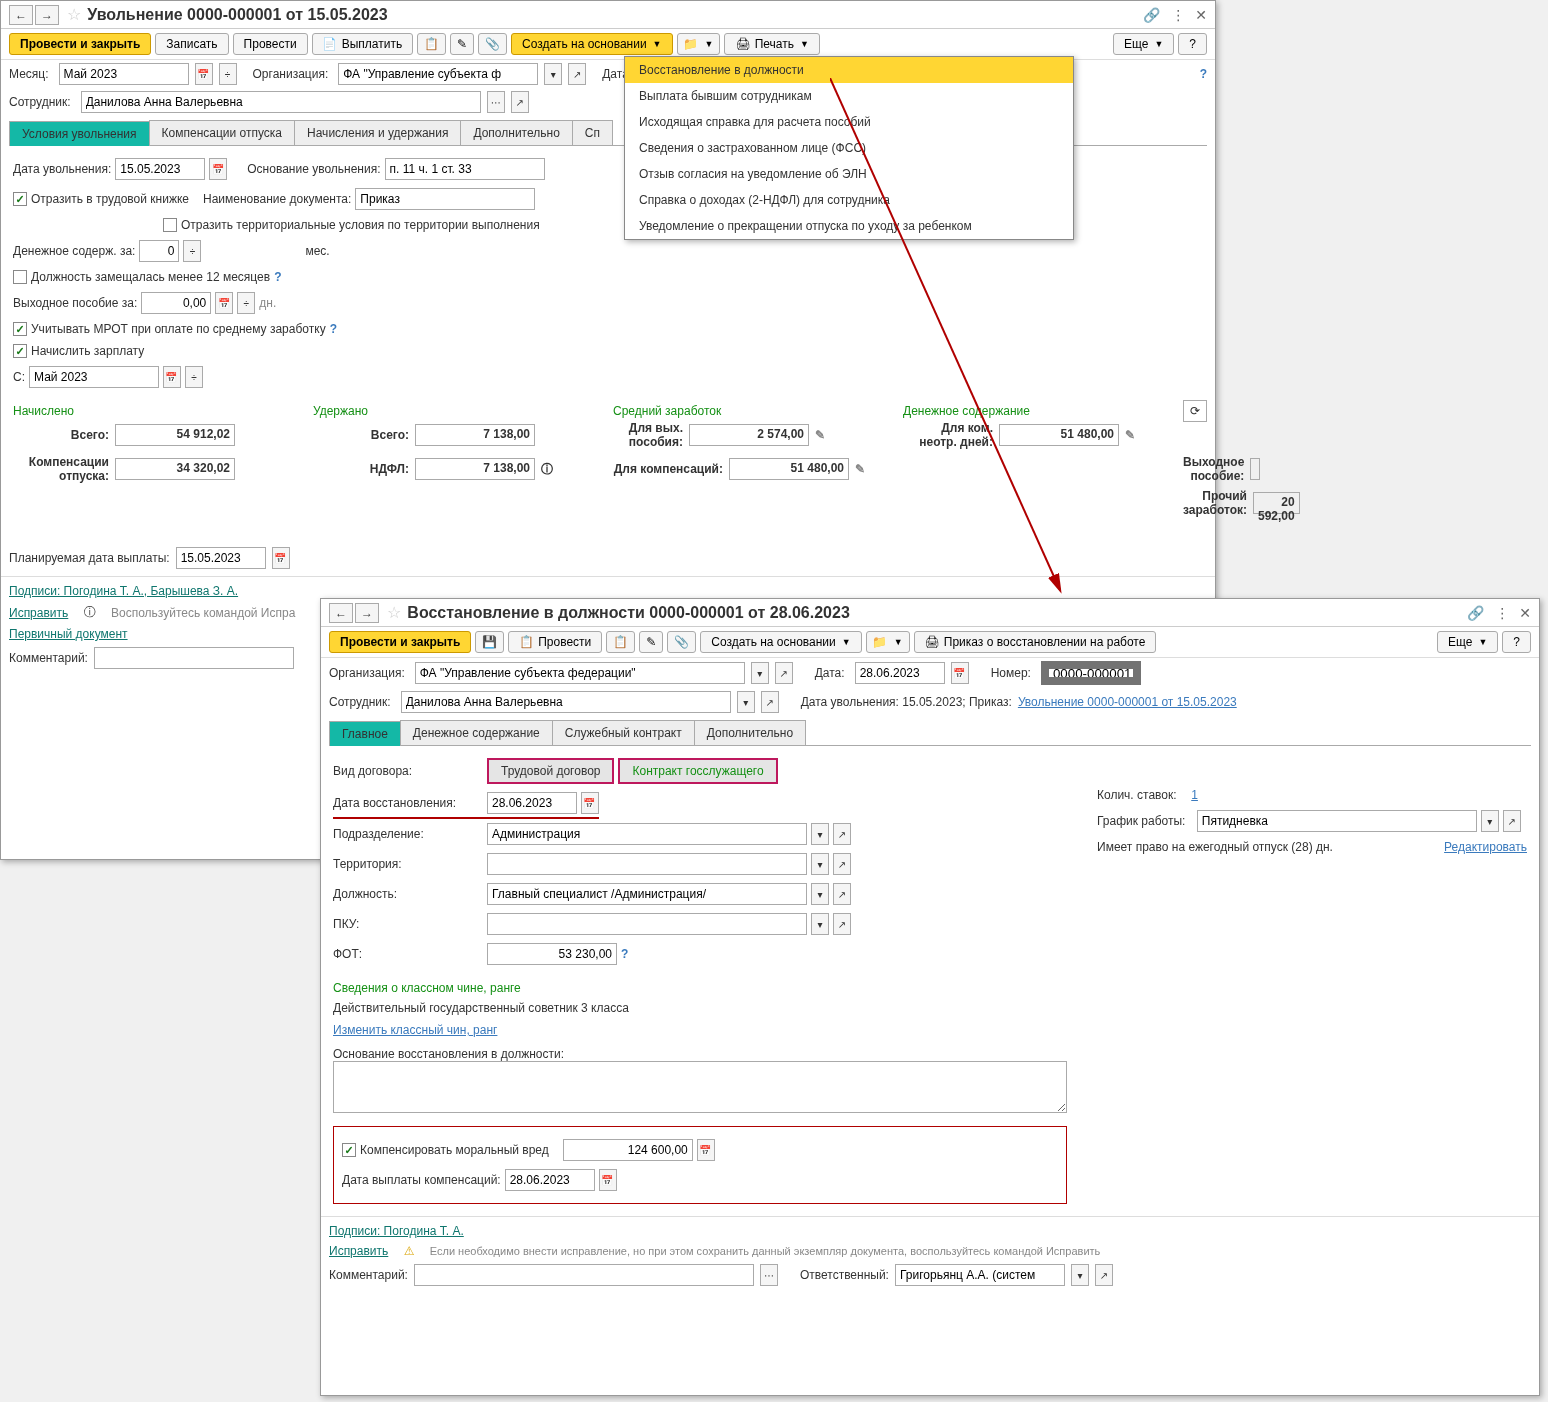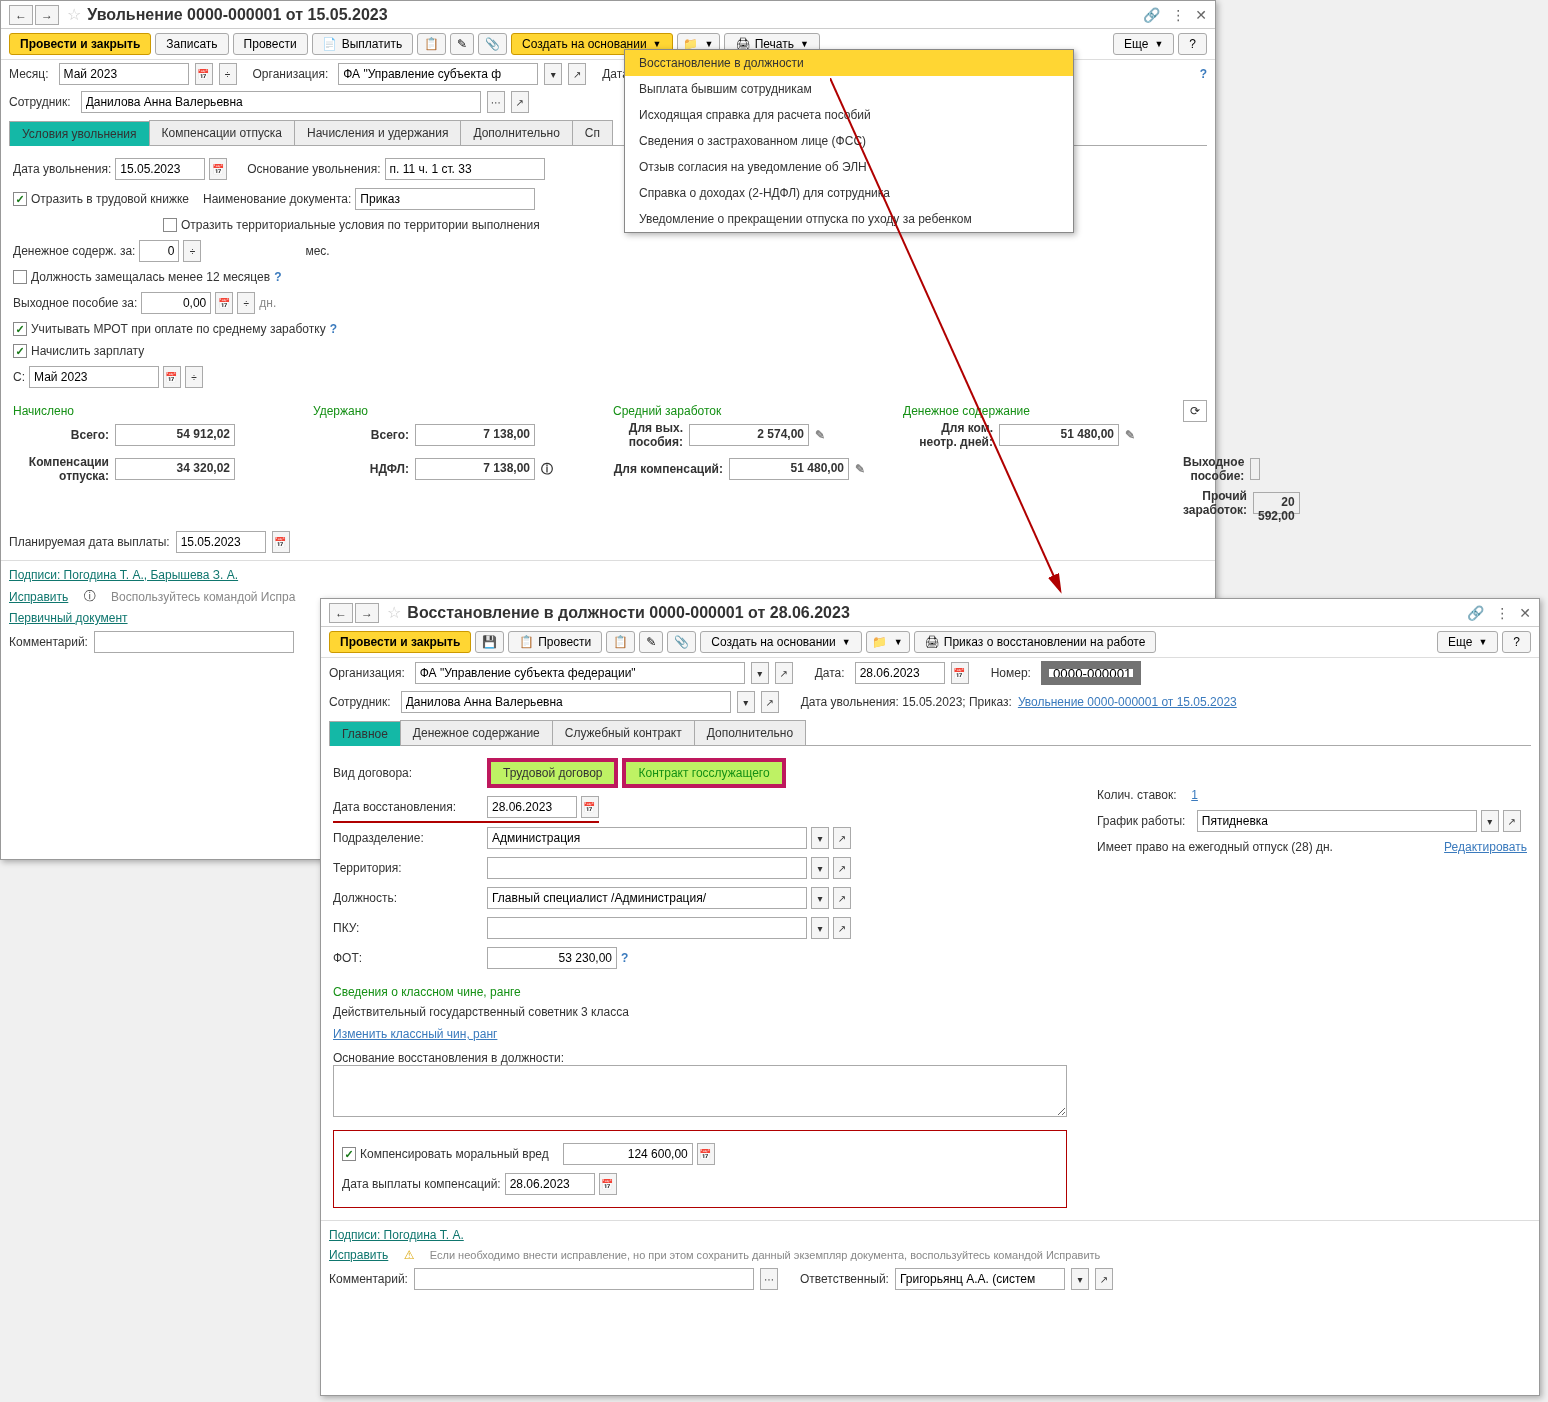--- a/index.html
+++ b/index.html
@@ -39,21 +39,21 @@
 .summary-cell .val { border: 1px solid #aaa; padding: 2px 4px; width: 120px; text-align: right; height: 22px; }
 .edit-ico { color: #888; cursor: pointer; }
 .refresh-btn { border: 1px solid #aaa; padding: 3px 6px; cursor: pointer; }
 .dropdown { position: absolute; background: #fff; border: 1px solid #888; width: 450px; z-index: 100; box-shadow: 2px 2px 6px rgba(0,0,0,0.3); }
 .dropdown-item { padding: 6px 14px; cursor: pointer; font-size: 12px; }
 .dropdown-item.hl { background: #ffd633; }
 .arrow-line { position: absolute; pointer-events: none; z-index: 200; }
 .section-green { color: #159015; margin: 12px 0 6px; }
 .field-row { display: flex; align-items: center; padding: 4px 0; gap: 4px; }
 .field-label { width: 150px; }
-.toggle-btn { border: 4px solid #be185d; padding: 4px 12px; cursor: pointer; background: #bef264; }
+.toggle-btn { border: 2px solid #be185d; padding: 4px 12px; cursor: pointer; background: #e5e5e5; }
 .toggle-btn.sel { color: #159015; }
 .underline-red { border-bottom: 2px solid #b00000; }
 .highlight-box { border: 1px solid #b00000; padding: 8px; margin-top: 10px; }
 .textarea { border: 1px solid #aaa; width: 100%; height: 52px; padding: 4px; }
 hr.sep { border: none; border-top: 1px solid #ddd; margin: 4px 0; }
 .num-input { border: 8px solid #737373; padding: 2px 4px; width: 100px; height: 24px; }
 </style>
 </head>
 <body>
 
@@ -241,41 +241,41 @@
     <div class="summary-cell">
         <span class="lbl">Прочий заработок:</span>
         <span class="val">20 592,00</span>
       </div>
     <div></div>
       <div></div>
       <div></div>
       <div></div>
   </div>
 
-  <div class="row" style="margin-top:4px">
+  <div class="row" style="margin-top:20px">
     <span>Планируемая дата выплаты:</span>
     <input class="input" style="width: 90px;" value="15.05.2023">
     <span class="select-btn">📅</span>
   </div>
 
   <hr class="sep">
   <div class="row">
       <span class="link">Подписи: Погодина Т. А., Барышева З. А.</span>
     </div>
   <div class="row"><span class="link">Исправить</span>&nbsp;<span>ⓘ</span>&nbsp;<span style="color:#888">Воспользуйтесь командой Испра</span></div>
   <div class="row">
       <span class="link">Первичный документ</span>
     </div>
   <div class="row">
       <span>Комментарий:</span>
       <input class="input" style="width: 200px;">
     </div>
 </div>
 
-<div class="dropdown" style="left:624px; top:49px;">
+<div class="dropdown" style="left:624px; top:56px;">
   <div class="dropdown-item hl">Восстановление в должности</div>
   <div class="dropdown-item">Выплата бывшим сотрудникам</div>
   <div class="dropdown-item">Исходящая справка для расчета пособий</div>
   <div class="dropdown-item">Сведения о застрахованном лице (ФСС)</div>
   <div class="dropdown-item">Отзыв согласия на уведомление об ЭЛН</div>
   <div class="dropdown-item">Справка о доходах (2-НДФЛ) для сотрудника</div>
   <div class="dropdown-item">Уведомление о прекращении отпуска по уходу за ребенком</div>
 </div>
 
 <svg class="arrow-line" style="left:830px; top:78px; width:250px; height:530px;">

